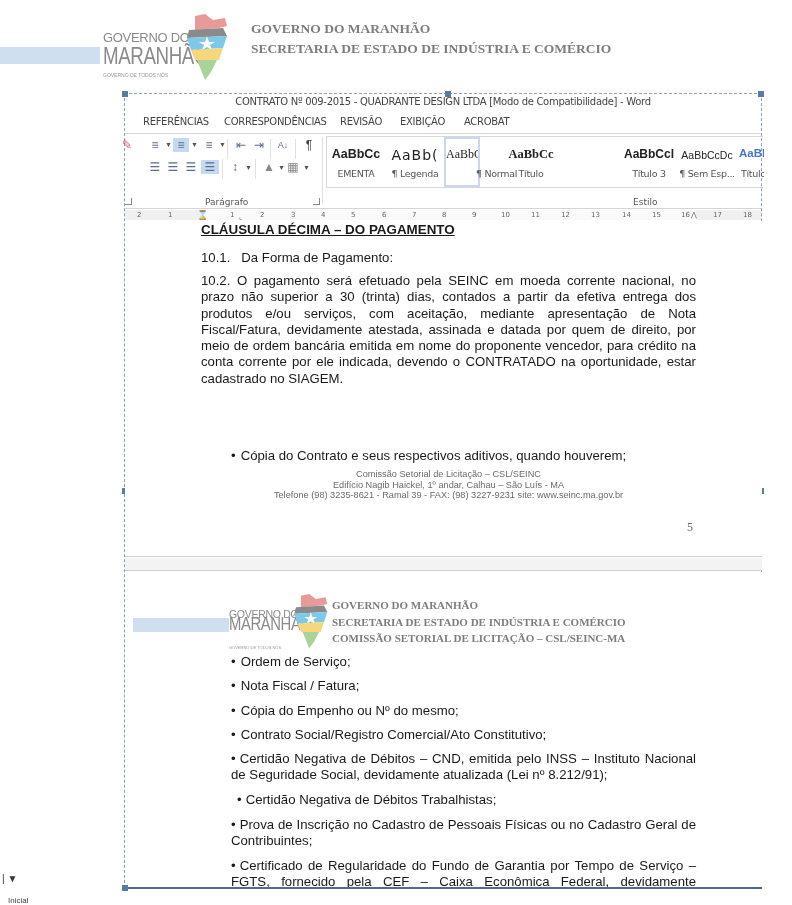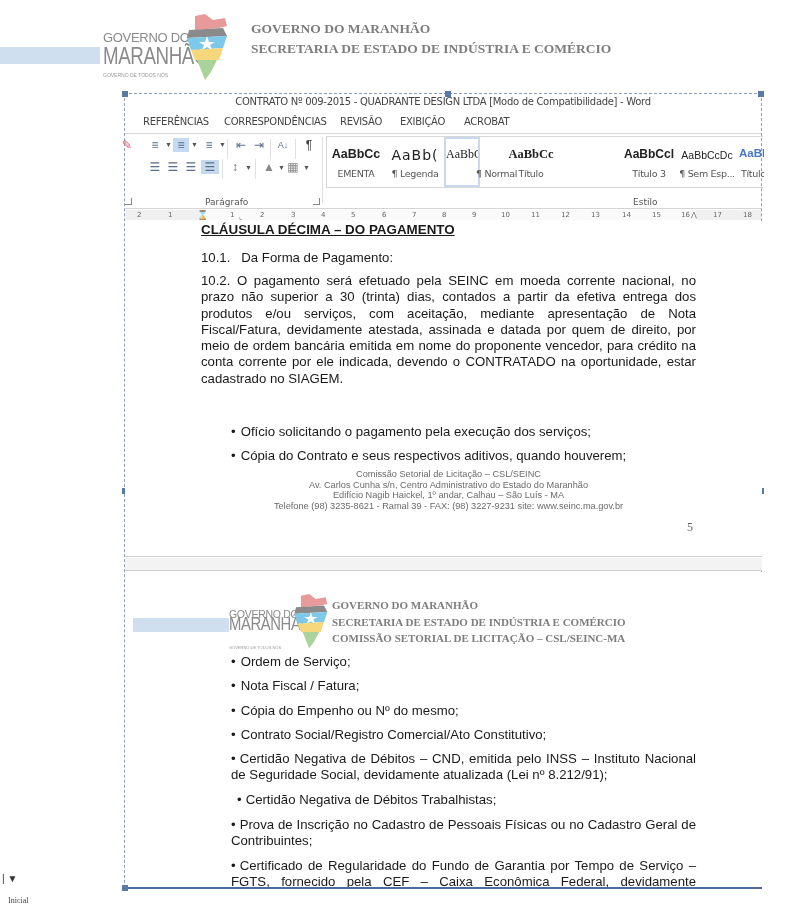--- a/index.html
+++ b/index.html
@@ -49,21 +49,21 @@
   .doc-text { font-family: "Liberation Sans", sans-serif; font-size: 13.2px; color: #1a1a1a; line-height: 16.3px; }
   .para { position: absolute; left: 76px; width: 495px; text-align: justify; }
   .clause-title { position: absolute; left: 76px; top: 1px; font-weight: bold; text-decoration: underline; font-size: 13.4px; }
   .bullet-item { position: absolute; left: 106px; white-space: nowrap; }
   .bullet-item::before { content: "\2022"; margin-right: 5px; }
   .bullet2 { position: absolute; left: 106px; width: 465px; text-align: justify; }
   .bullet2 .b { margin-right: 4px; }
   .footer { position: absolute; left: 76px; width: 495px; top: 248px; text-align: center; font-size: 9.2px; color: #6a6a6a; line-height: 10.6px; }
   .pagenum { position: absolute; left: 562px; top: 298px; font-family: "Liberation Serif", serif; font-size: 12px; color: #666; }
 
-  .cell-left { position: absolute; left: 0; top: 870px; font-size: 9px; color: #444; font-family: Liberation Serif, serif; }
+  .cell-left { position: absolute; left: 0; top: 870px; font-size: 9px; color: #444; }
 </style>
 </head>
 <body>
 
 <div class="outer-bar"></div>
 
 <div class="logo" style="left:103px; top:14px; width:130px; height:70px;">
   <span class="lg-top" style="top:16px;">GOVERNO DO</span>
   <span class="lg-mid" style="top:28px;">MARANHÃO</span>
   <span class="lg-bot" style="top:58px;">GOVERNO DE TODOS NÓS</span>
@@ -188,25 +188,23 @@
     <span class="ruler-tick" style="left:556px;">16</span>
     <span class="ruler-tick" style="left:566px;">⋀</span>
     <span class="ruler-tick" style="left:588px;">17</span>
     <span class="ruler-tick" style="left:618px;">18</span>
   </div>
 
   <div class="page1 doc-text">
     <div class="clause-title">CLÁUSULA DÉCIMA – DO PAGAMENTO</div>
     <div class="para" style="top:29px; white-space:pre;">10.1.   Da Forma de Pagamento:</div>
     <div class="para" style="top:52px;">10.2.  O pagamento será efetuado pela SEINC em moeda corrente nacional, no prazo não superior a 30 (trinta) dias, contados a partir da efetiva entrega dos produtos e/ou serviços, com aceitação, mediante apresentação de Nota Fiscal/Fatura, devidamente atestada, assinada e datada por quem de direito, por meio de ordem bancária emitida em nome do proponente vencedor, para crédito na conta corrente por ele indicada, devendo o CONTRATADO na oportunidade, estar cadastrado no SIAGEM.</div>
-    <div class="bullet-item" style="top:203px;">Ofício solicitando o pagamento pela execução dos serviços;</div>
     <div class="bullet-item" style="top:227px;">Cópia do Contrato e seus respectivos aditivos, quando houverem;</div>
     <div class="footer">
       <div>Comissão Setorial de Licitação – CSL/SEINC</div>
-      <div>Av. Carlos Cunha s/n, Centro Administrativo do Estado do Maranhão</div>
       <div>Edifício Nagib Haickel, 1º andar, Calhau – São Luís - MA</div>
       <div>Telefone (98) 3235-8621 - Ramal 39 - FAX: (98) 3227-9231 site: www.seinc.ma.gov.br</div>
     </div>
     <div class="pagenum">5</div>
   </div>
 
   <div class="gap"></div>
 
   <div class="page2 doc-text">
     <div style="position:absolute; left:8px; top:46px; width:96px; height:14px; background:#cfdff0;"></div>

